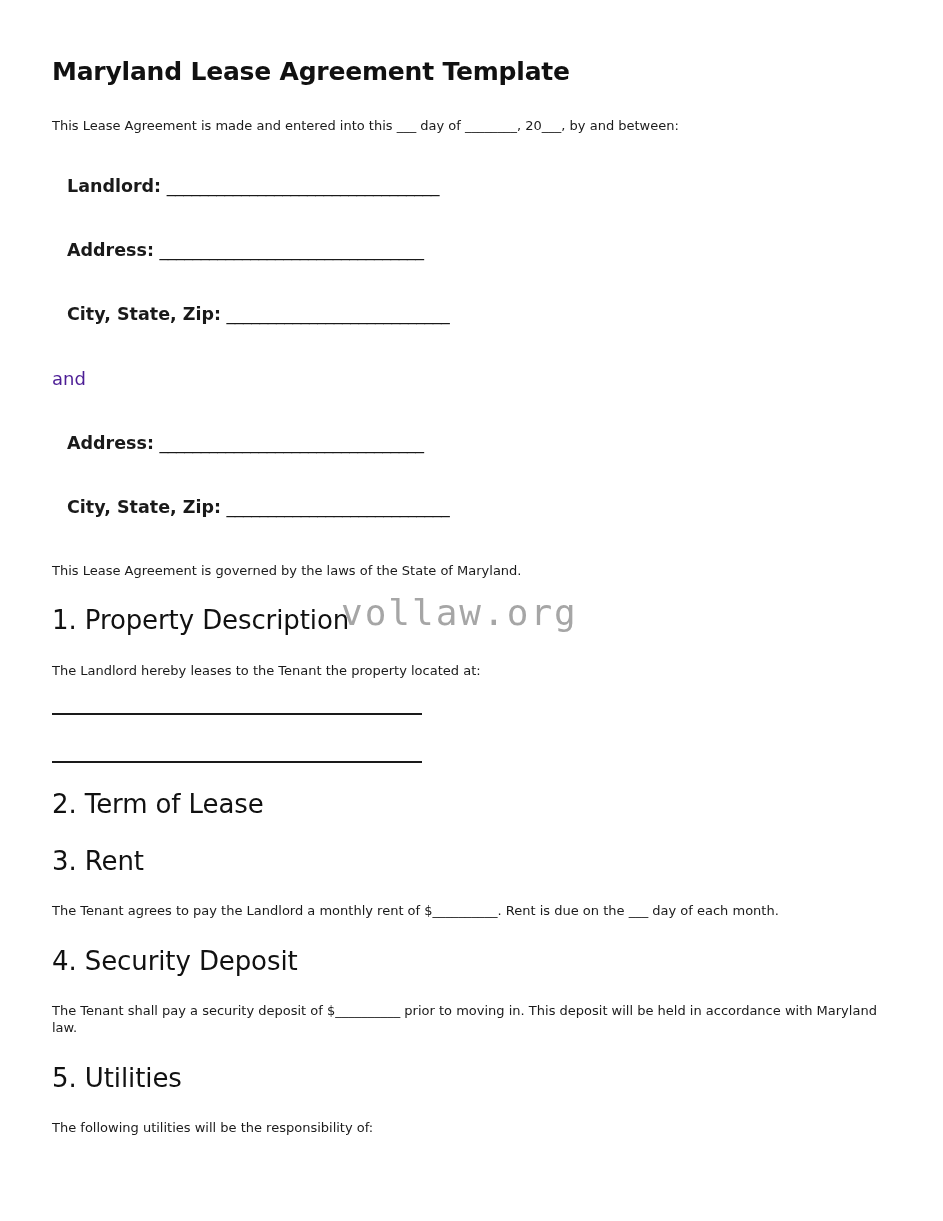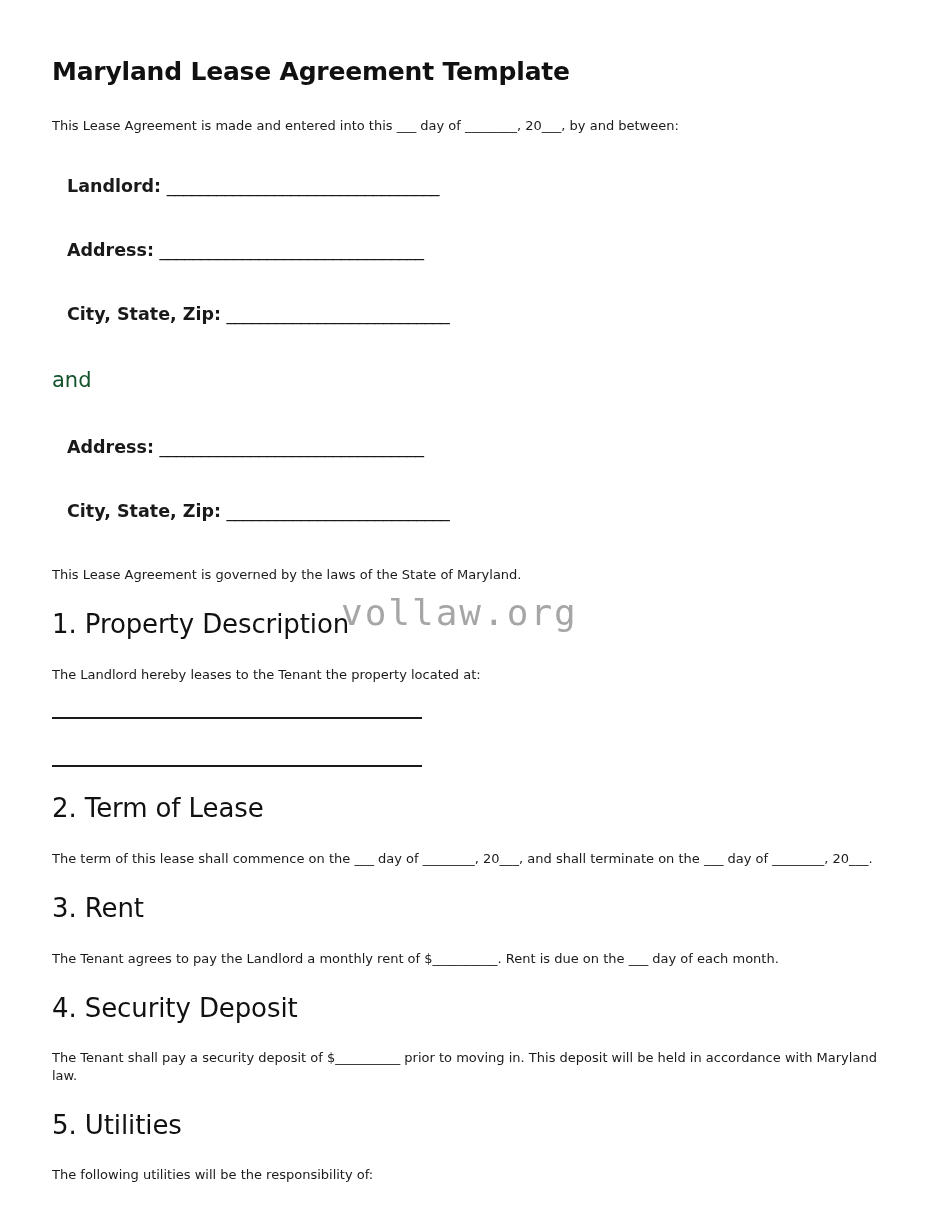--- a/index.html
+++ b/index.html
@@ -50,25 +50,25 @@
     color: #1a1a1a;
     white-space: nowrap;
   }
   .field-label {
     font-weight: bold;
   }
   .blank {
     letter-spacing: -0.5px;
   }
   .plain-row {
-    font-size: 21px;
+    font-size: 18px;
     line-height: 1.32;
     margin: 0;
     padding-top: 26px;
-    color: #14532d;
+    color: #4c1d95;
   }
   .governed-row {
     padding-top: 28px;
   }
   .sec-heading {
     font-size: 26px;
     font-weight: normal;
     line-height: 1.18;
     margin: 0;
     padding-top: 26px;
@@ -124,21 +124,20 @@
   <p class="field-row"><span class="field-label">City, State, Zip:</span> <span class="blank">___________________________</span></p>
 
   <p class="body-par governed-row">This Lease Agreement is governed by the laws of the State of Maryland.</p>
 
   <h2 class="sec-heading">1. Property Description</h2>
   <p class="body-par sec-par">The Landlord hereby leases to the Tenant the property located at:</p>
   <div class="fill-line"></div>
   <div class="fill-line second"></div>
 
   <h2 class="sec-heading">2. Term of Lease</h2>
-  <p class="body-par sec-par">The term of this lease shall commence on the ___ day of ________, 20___, and shall terminate on the ___ day of ________, 20___.</p>
 
   <h2 class="sec-heading">3. Rent</h2>
   <p class="body-par sec-par">The Tenant agrees to pay the Landlord a monthly rent of $__________. Rent is due on the ___ day of each month.</p>
 
   <h2 class="sec-heading">4. Security Deposit</h2>
   <p class="body-par sec-par">The Tenant shall pay a security deposit of $__________ prior to moving in. This deposit will be held in accordance with Maryland law.</p>
 
   <h2 class="sec-heading">5. Utilities</h2>
   <p class="body-par sec-par">The following utilities will be the responsibility of:</p>
 

